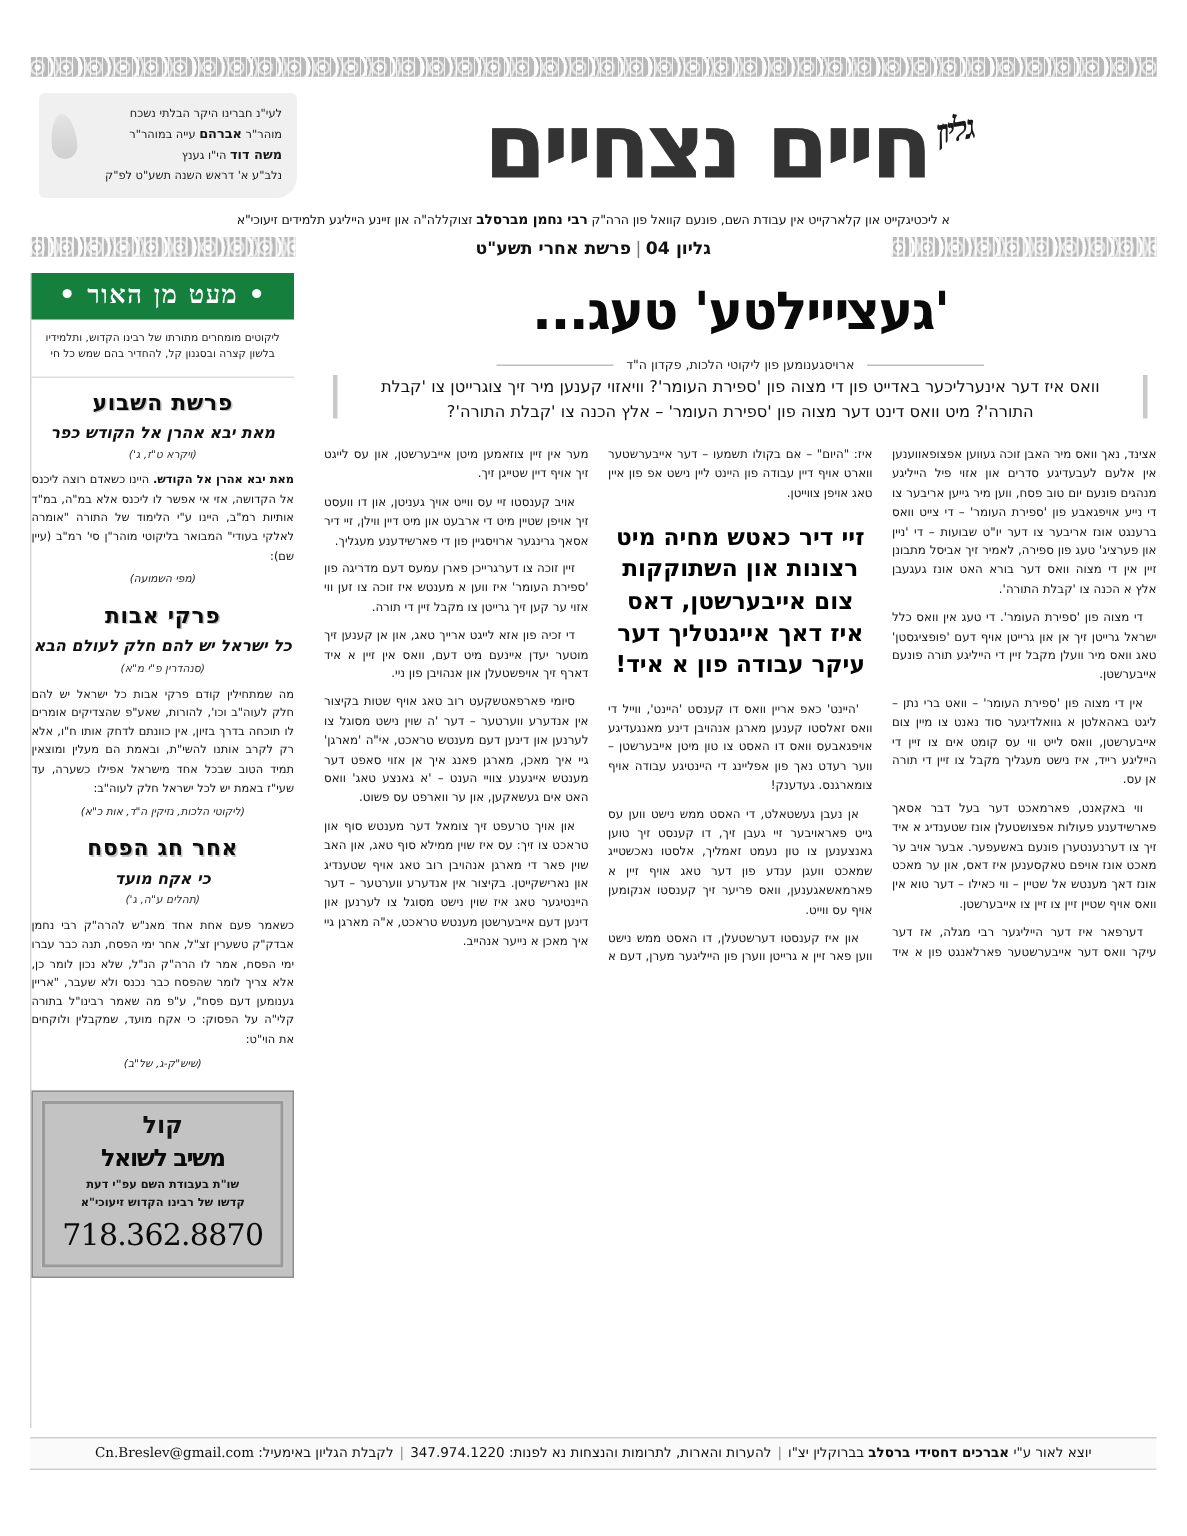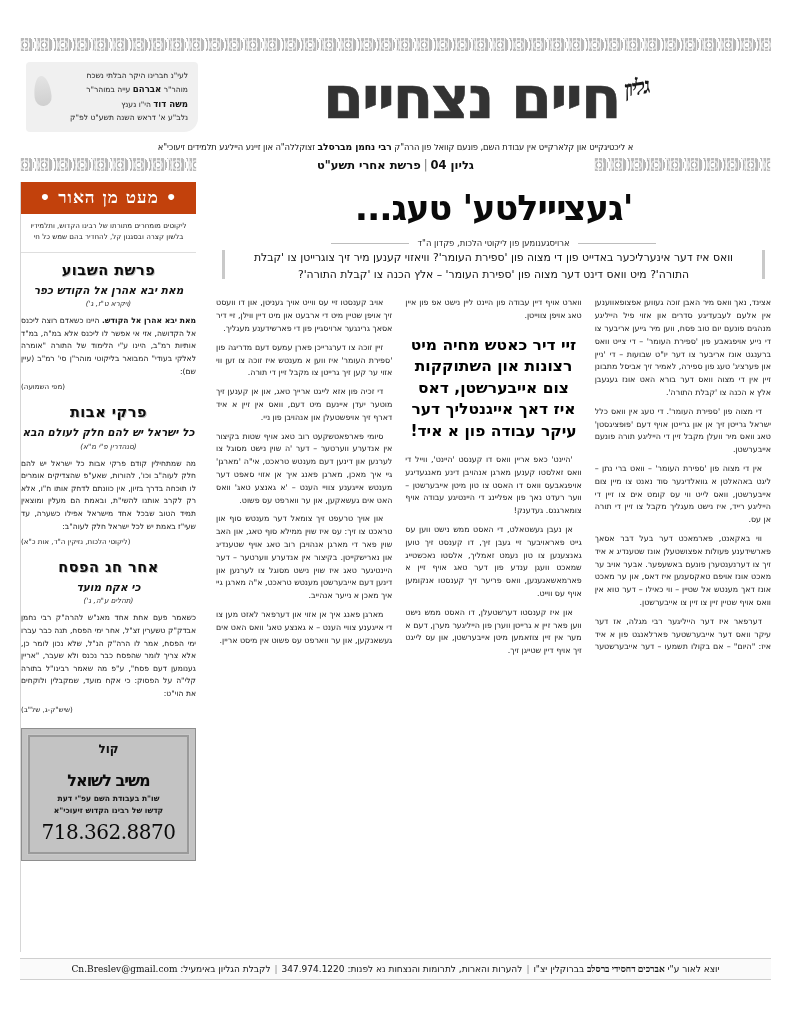--- a/index.html
+++ b/index.html
@@ -238,21 +238,21 @@
     font-weight: bold;
     line-height: 1.38;
     color: #000;
     padding: 6px 4px;
     margin: 4px 0 6px 0;
     break-inside: avoid;
   }
 
   
   .sb-banner {
-    background: #c2410c;
+    background: #15803d;
     color: #ffffff;
     text-align: center;
     font-size: 17px;
     font-weight: bold;
     letter-spacing: 1px;
     padding: 5px 0 6px 0;
     direction: rtl;
     font-family: "DejaVu Serif", serif;
   }
   .sb-banner-sub {
@@ -292,46 +292,47 @@
     margin: 2px 0 7px 0;
   }
   .sb-body {
     font-size: 7.6px;
     line-height: 1.66;
     text-align: justify;
     color: #121212;
   }
   .sb-body b { font-weight: bold; }
   .sb-cite {
-    text-align: left;
+    text-align: center;
     font-size: 7.1px;
+    font-style: italic;
     color: #222;
     margin-top: 4px;
   }
 
   
   .ad-box {
     margin-top: 14px;
     background: #c3c3c3;
     border: 1px solid #8e8e8e;
     padding: 6px;
   }
   .ad-inner {
     border: 2px solid #9a9a9a;
     outline: 1px solid #c9c9c9;
     padding: 6px 4px 8px 4px;
     text-align: center;
     direction: rtl;
   }
   .ad-kol {
-    font-size: 12px;
+    font-size: 16px;
     font-weight: bold;
     color: #111;
     line-height: 1;
-    margin-bottom: 18px;
+    margin-bottom: 6px;
   }
   .ad-name {
     font-size: 16px;
     font-weight: bold;
     letter-spacing: -1px;
     color: #0a0a0a;
     line-height: 1.05;
   }
   .ad-desc {
     font-size: 7.6px;
@@ -354,21 +355,21 @@
     margin: 6px 20px 0 20px;
     border-top: 1px solid #cfcfcf;
     border-bottom: 1px solid #cfcfcf;
     background: #fafafa;
     direction: rtl;
     text-align: center;
     font-size: 9px;
     padding: 5px 4px;
     color: #111;
   }
-  .footer b { font-weight: bold; font-family: Liberation Serif, serif; }
+  .footer b { font-weight: bold; }
   .footer .sep { color: #888; padding: 0 4px; }
   .footer .mail { font-family: "DejaVu Serif", serif; }
 </style>
 </head>
 <body>
 
 <div class="page">
 
   <div class="ornament-bar ornament-top"></div>
 
@@ -418,21 +419,20 @@
         <p>דערפאר איז דער הייליגער רבי מגלה, אז דער עיקר וואס דער אייבערשטער פארלאנגט פון א איד איז: "היום" – אם בקולו תשמעו – דער אייבערשטער ווארט אויף דיין עבודה פון היינט ליין נישט אפ פון איין טאג אויפן צווייטן.</p>
         <div class="pullquote">זיי דיר כאטש מחיה מיט רצונות און השתוקקות צום אייבערשטן, דאס איז דאך אייגנטליך דער עיקר עבודה פון א איד!</div>
         <p>'היינט' כאפ אריין וואס דו קענסט 'היינט', ווייל די וואס זאלסטו קענען מארגן אנהויבן דינע מאנגעדיגע אויפגאבעס וואס דו האסט צו טון מיטן אייבערשטן – ווער רעדט נאך פון אפליינג די היינטיגע עבודה אויף צומארגנס. געדענק!</p>
         <p>אן נעבן געשטאלט, די האסט ממש נישט ווען עס גייט פאראויבער זיי געבן זיך, דו קענסט זיך טוען גאנצענען צו טון נעמט זאמליך, אלסטו נאכשטייג שמאכט וועגן ענדע פון דער טאג אויף זיין א פארמאשאגענען, וואס פריער זיך קענסטו אנקומען אויף עס ווייט.</p>
         <p>און איז קענסטו דערשטעלן, דו האסט ממש נישט ווען פאר זיין א גרייטן ווערן פון הייליגער מערן, דעם א מער אין זיין צוזאמען מיטן אייבערשטן, און עס לייגט זיך אויף דיין שטייגן זיך.</p>
         <p>אויב קענסטו זיי עס ווייט אויך געניטן, און דו וועסט זיך אויפן שטיין מיט די ארבעט און מיט דיין ווילן, זיי דיר אסאך גרינגער ארויסגיין פון די פארשידענע מעגליך.</p>
         <p>זיין זוכה צו דערגרייכן פארן עמעס דעם מדריגה פון 'ספירת העומר' איז ווען א מענטש איז זוכה צו זען ווי אזוי ער קען זיך גרייטן צו מקבל זיין די תורה.</p>
         <p>די זכיה פון אזא לייגט ארייך טאג, און אן קענען זיך מוטער יעדן איינעם מיט דעם, וואס אין זיין א איד דארף זיך אויפשטעלן און אנהויבן פון ניי.</p>
         <p>סיומי פארפאטשקעט רוב טאג אויף שטות בקיצור אין אנדערע ווערטער – דער 'ה שוין נישט מסוגל צו לערנען און דינען דעם מענטש טראכט, אי"ה 'מארגן' גיי איך מאכן, מארגן פאנג איך אן אזוי סאפט דער מענטש אייגענע צוויי הענט – 'א גאנצע טאג' וואס האט אים געשאקען, און ער ווארפט עס פשוט.</p>
         <p>און אויך טרעפט זיך צומאל דער מענטש סוף און טראכט צו זיך: עס איז שוין ממילא סוף טאג, און האב שוין פאר די מארגן אנהויבן רוב טאג אויף שטענדיג און נארישקייטן. בקיצור אין אנדערע ווערטער – דער היינטיגער טאג איז שוין נישט מסוגל צו לערנען און דינען דעם אייבערשטן מענטש טראכט, א"ה מארגן גיי איך מאכן א נייער אנהייב.</p>
-        <p>מארגן פאנג איך אן אזוי און דערפאר לאזט מען צו די אייגענע צוויי הענט – א גאנצע טאג' וואס האט אים געשאנקען, און ער ווארפט עס פשוט אין מיסט אריין.</p>
       </div>
     </div>
 
     <div class="sidebar">
       <div class="sb-banner">• מעט מן האור •</div>
       <div class="sb-banner-sub">ליקוטים מומחרים מתורתו של רבינו הקדוש, ותלמידיו בלשון קצרה ובסגנון קל, להחדיר בהם שמש כל חי</div>
 
       <div class="sb-sec">
         <div class="sb-head">פרשת השבוע</div>
         <div class="sb-verse">מאת יבא אהרן אל הקודש כפר</div>

